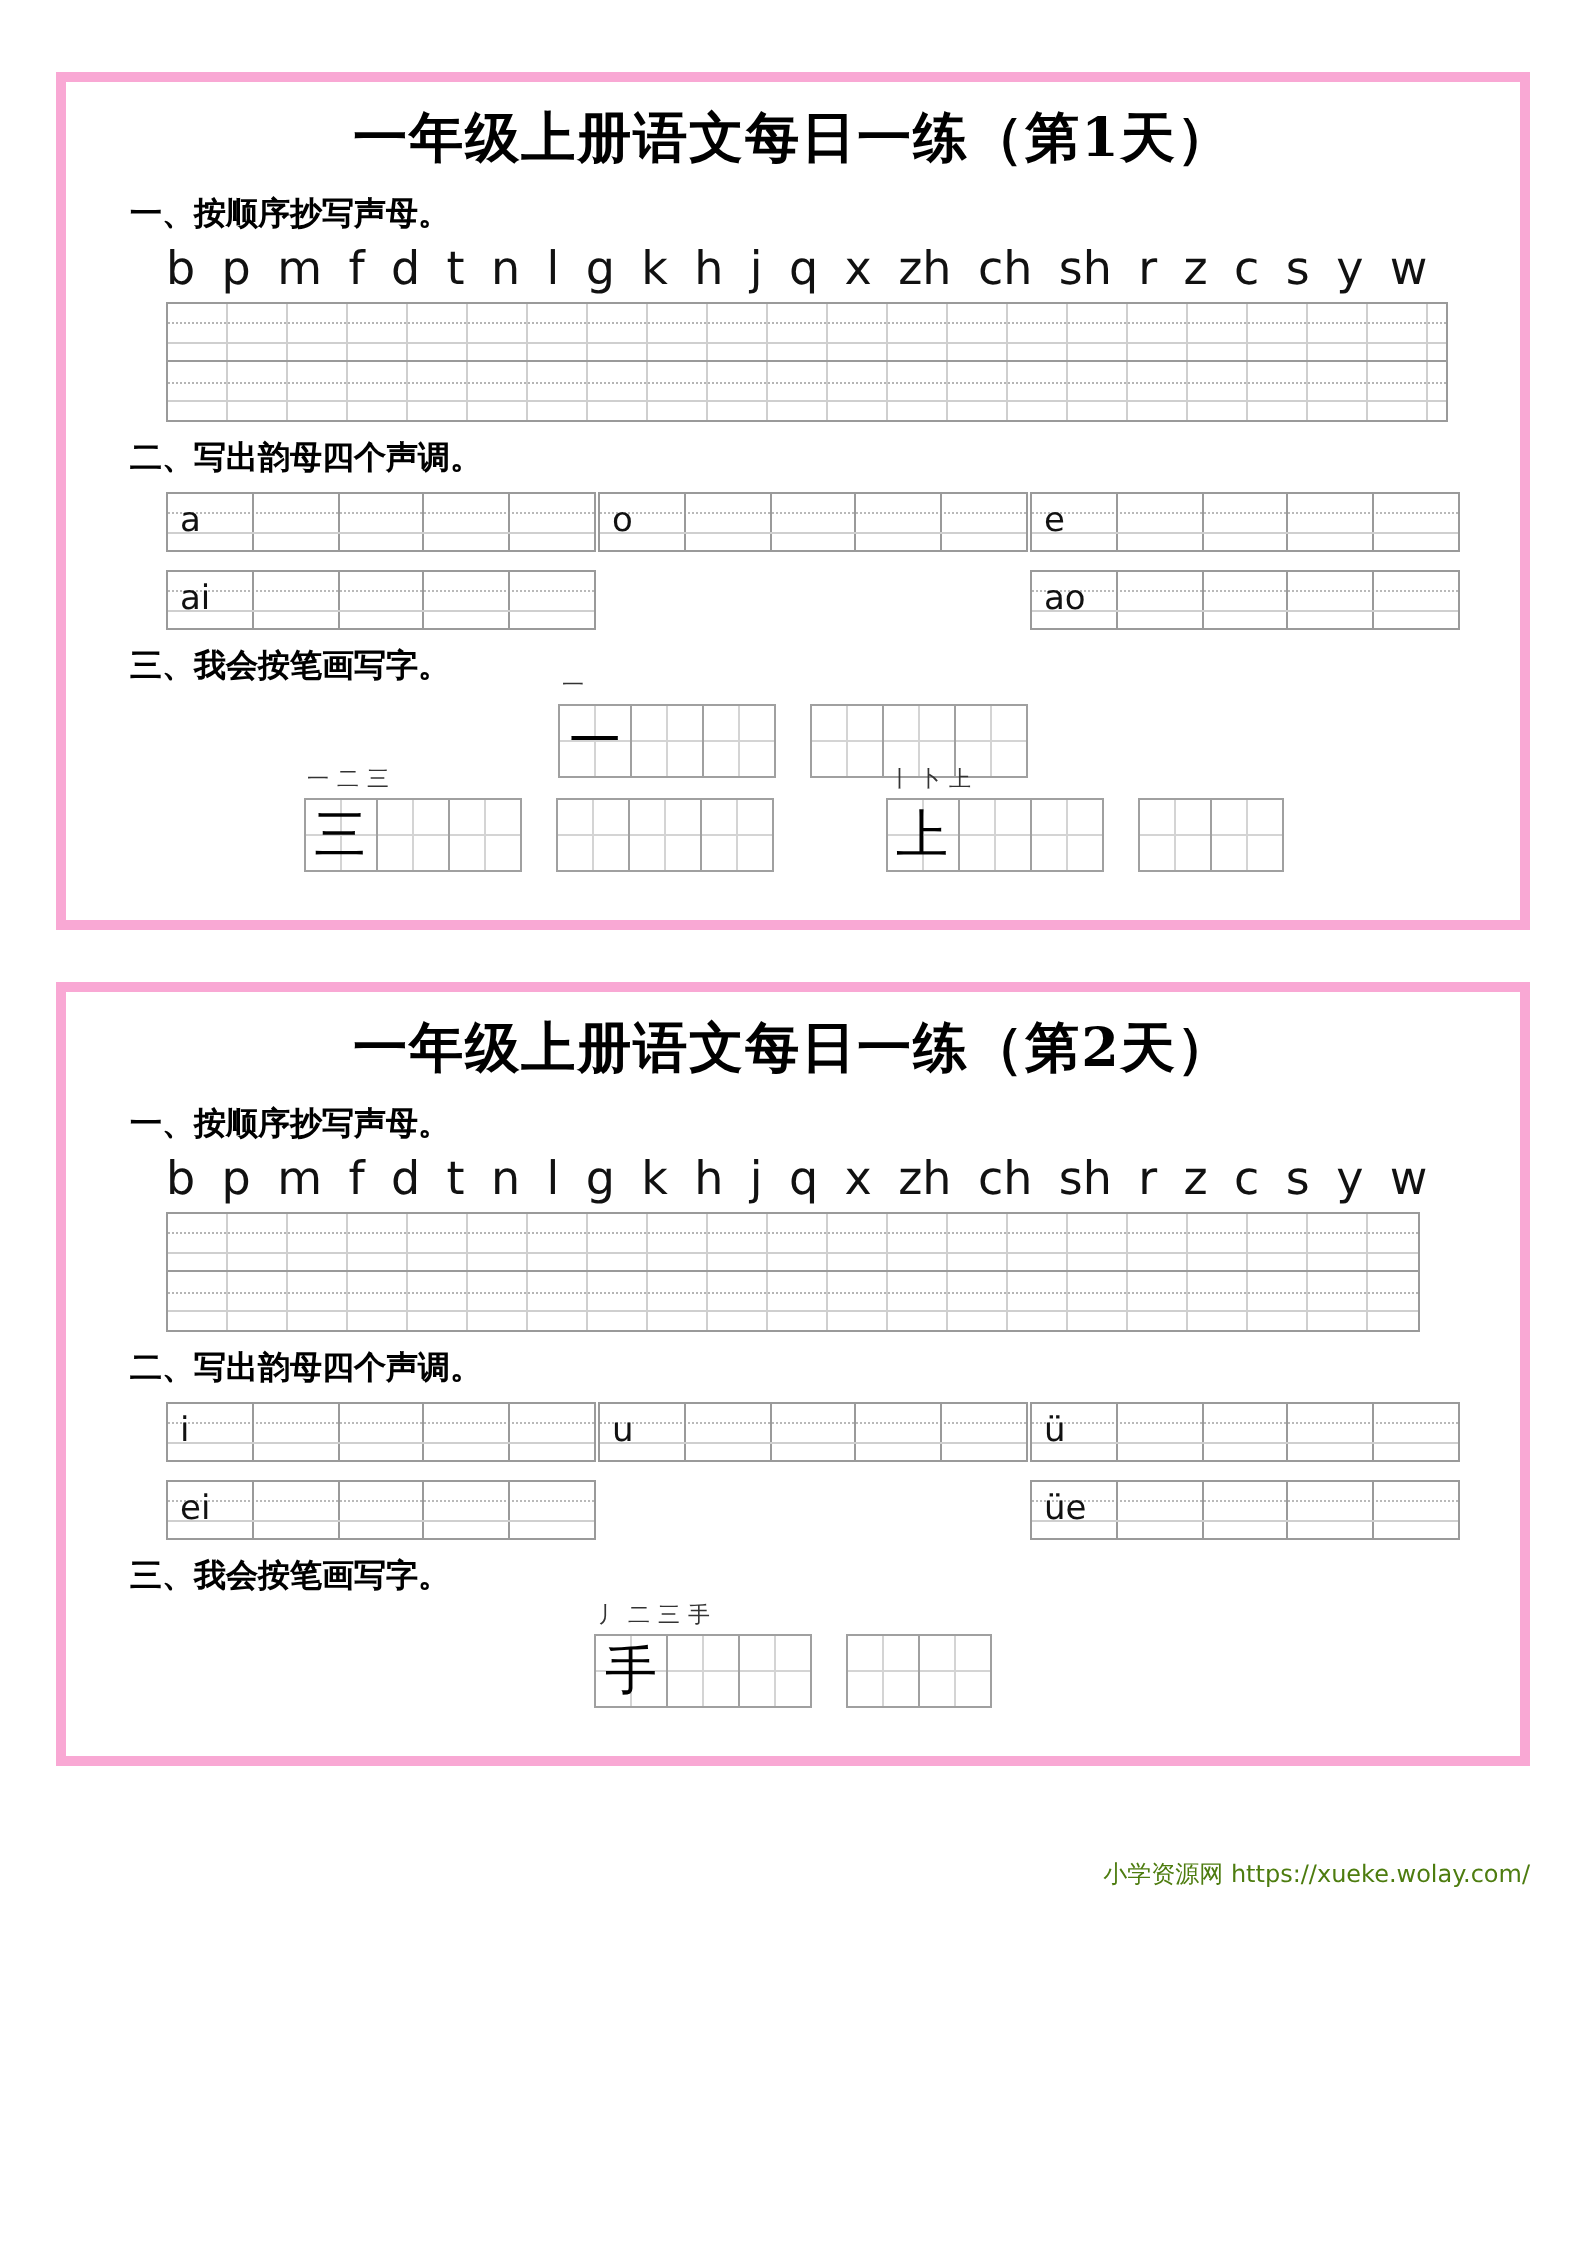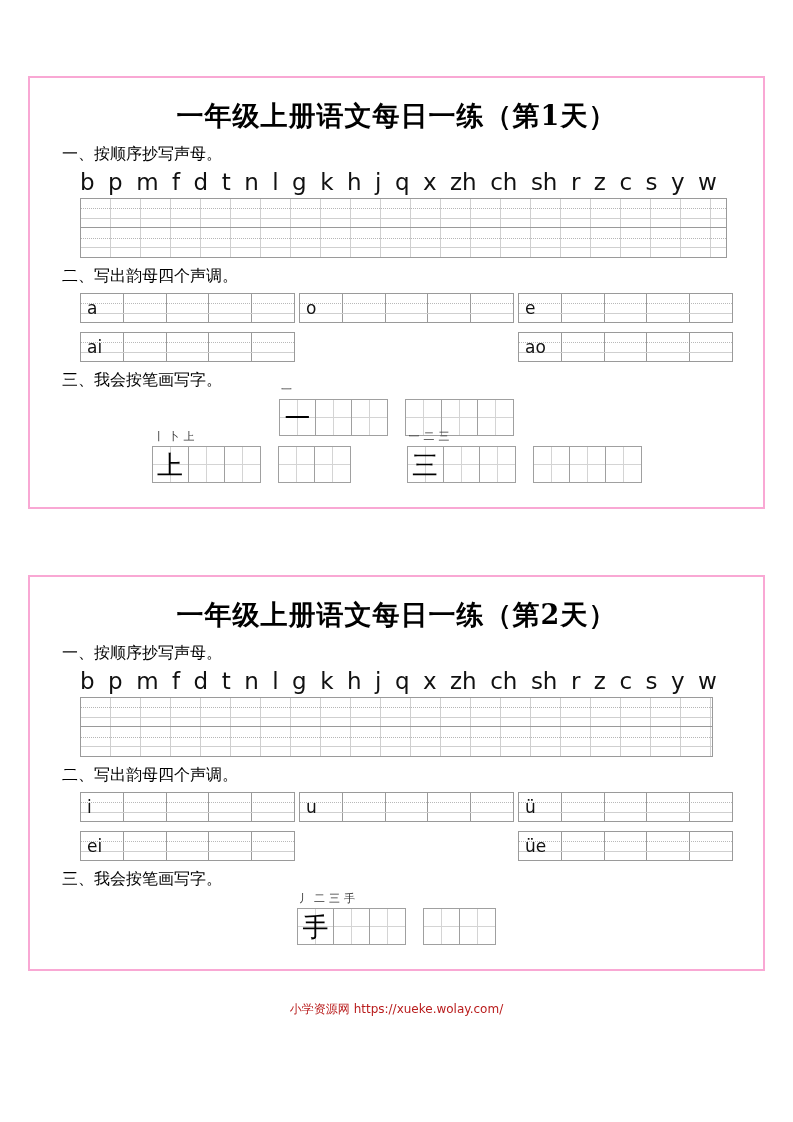--- a/index.html
+++ b/index.html
@@ -17,37 +17,36 @@
   .page {
     width: 793px;
     height: 1122px;
     box-sizing: border-box;
     padding: 36px 28px 0 28px;
     display: flex;
     flex-direction: column;
     gap: 26px;
   }
   .sheet {
-    border: 2px solid #f9a8d4;
-    box-sizing: border-box;
-    padding: 14px 16px 18px 16px;
-    margin-top: 40px;
+    border: 5px solid #f9a8d4;
+    box-sizing: border-box;
+    padding: 4px 16px 18px 16px;
   }
   .sheet-title {
     text-align: center;
     font-family: "DejaVu Serif", serif;
     font-weight: bold;
     font-size: 27px;
     letter-spacing: 1px;
     margin: 6px 0 10px 0;
     color: #000;
   }
   .section-title {
     font-family: "DejaVu Serif", serif;
-    font-weight: normal;
+    font-weight: bold;
     font-size: 16px;
     margin: 8px 0 4px 16px;
     color: #000;
   }
   
   .letters {
     display: flex;
     justify-content: space-between;
     padding: 0 30px 0 34px;
     font-family: "DejaVu Sans", sans-serif;
@@ -189,25 +188,25 @@
     align-items: center;
     justify-content: center;
     font-family: "DejaVu Serif", serif;
     font-size: 26px;
     color: #000;
     line-height: 1;
   }
   .mi-gap { width: 18px; }
 
   .footer {
-    text-align: center;
+    text-align: right;
     font-family: "DejaVu Sans", sans-serif;
     font-size: 12px;
-    color: #b91c1c;
-    margin-top: 4px;
+    color: #4d7c0f;
+    margin-top: 20px;
   }
 </style>
 </head>
 <body>
 
 <div class="page">
 
   <div class="sheet">
     <div class="sheet-title">一年级上册语文每日一练（第1天）</div>
 
@@ -318,42 +317,42 @@
             <div class="mi"></div>
             <div class="mi-gap"></div>
             <div class="mi"></div>
             <div class="mi"></div>
             <div class="mi"></div>
           </div>
         </div>
       </div>
       <div class="char-row">
         <div class="char-block">
+          <span class="stroke-hint">一二三</span>
+          <div class="mi-cells">
+            <div class="mi first">
+                <span class="ch">三</span>
+              </div>
+            <div class="mi"></div>
+            <div class="mi"></div>
+            <div class="mi-gap"></div>
+            <div class="mi"></div>
+            <div class="mi"></div>
+            <div class="mi"></div>
+          </div>
+        </div>
+        <div class="char-block">
           <span class="stroke-hint">丨卜上</span>
           <div class="mi-cells">
             <div class="mi first">
                 <span class="ch">上</span>
               </div>
             <div class="mi"></div>
             <div class="mi"></div>
             <div class="mi-gap"></div>
-            <div class="mi"></div>
-            <div class="mi"></div>
-          </div>
-        </div>
-        <div class="char-block">
-          <span class="stroke-hint">一二三</span>
-          <div class="mi-cells">
-            <div class="mi first">
-                <span class="ch">三</span>
-              </div>
-            <div class="mi"></div>
-            <div class="mi"></div>
-            <div class="mi-gap"></div>
-            <div class="mi"></div>
             <div class="mi"></div>
             <div class="mi"></div>
           </div>
         </div>
       </div>
     </div>
   </div>
 
   <div class="sheet">
     <div class="sheet-title">一年级上册语文每日一练（第2天）</div>

